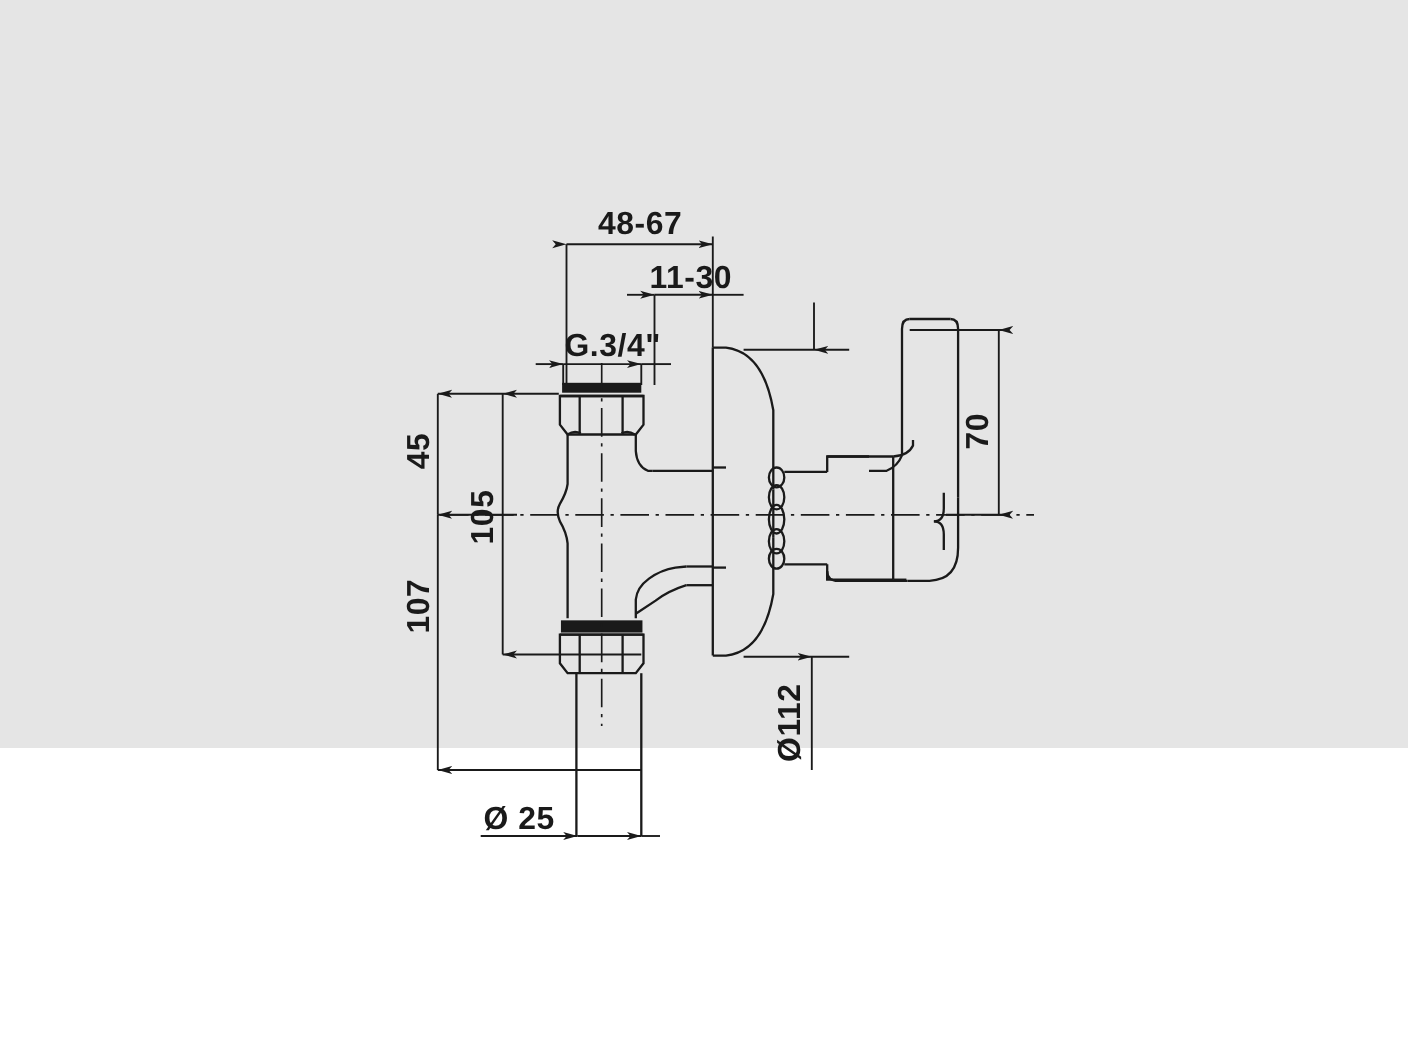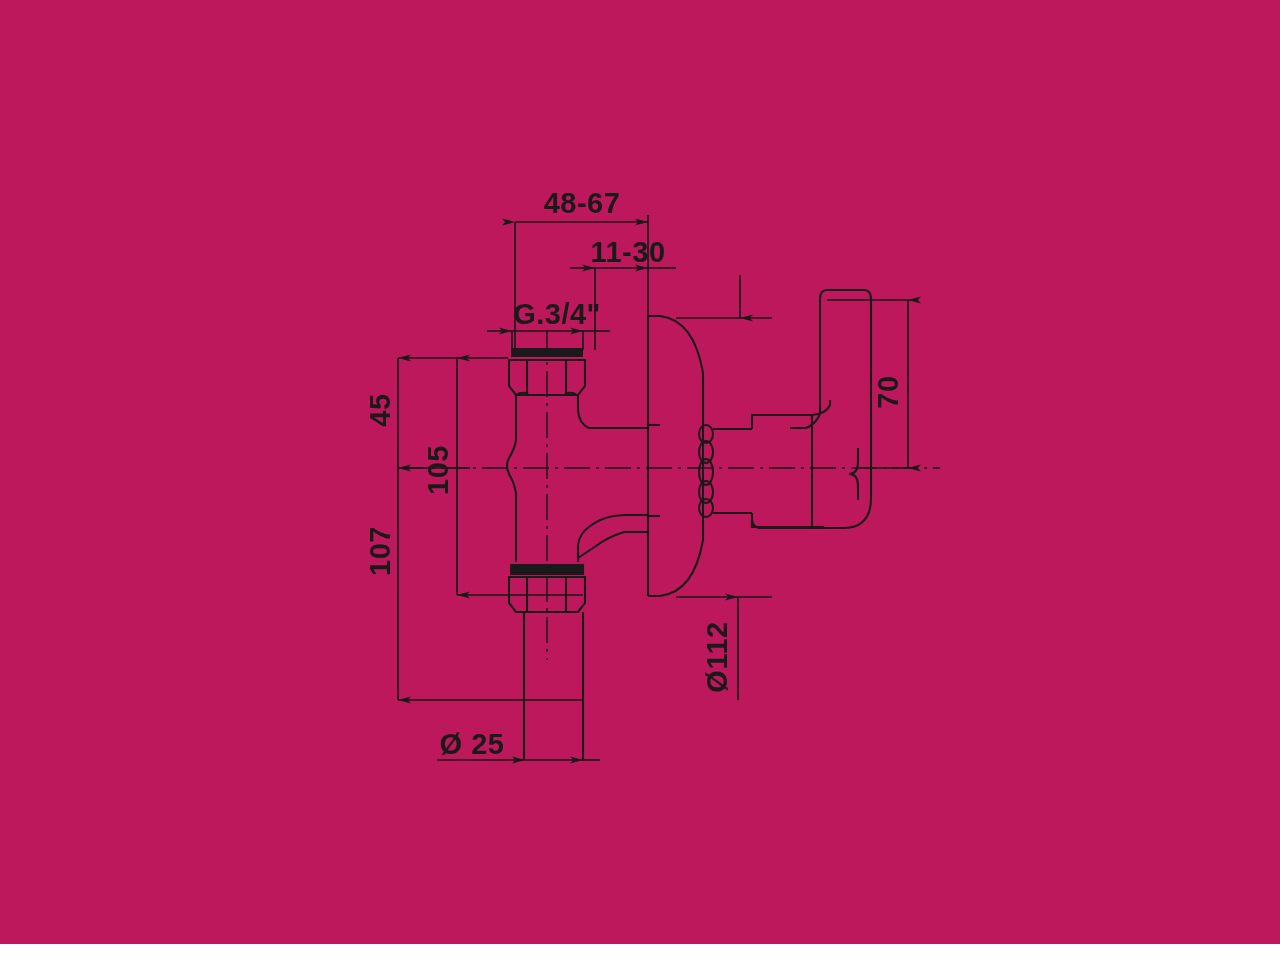--- a/index.html
+++ b/index.html
@@ -10,22 +10,22 @@
   }
   body {
     width: 1280px;
     height: 960px;
     font-family: "Liberation Sans", sans-serif;
     overflow: hidden;
   }
   #drawing-root {
     position: relative;
     width: 1280px;
-    height: 944px;
-    background: #be185d;
+    height: 680px;
+    background: #e5e5e5;
   }
   #tech-svg {
     display: block;
     width: 1280px;
     height: 960px;
   }
   .dim-text {
     font-family: "Liberation Sans", sans-serif;
     font-weight: bold;
     font-size: 29px;

